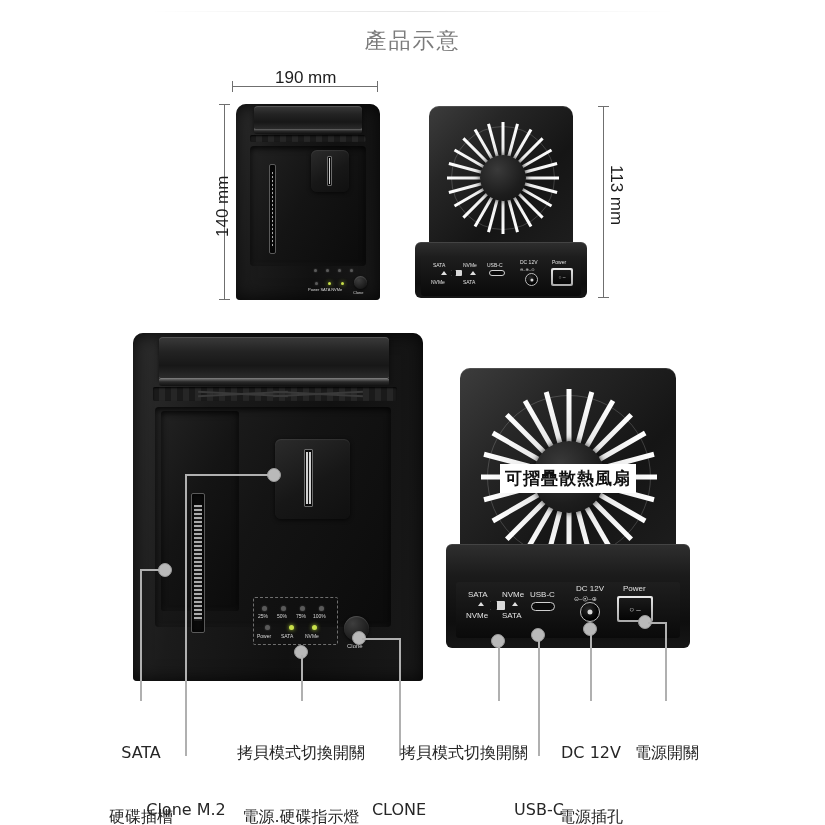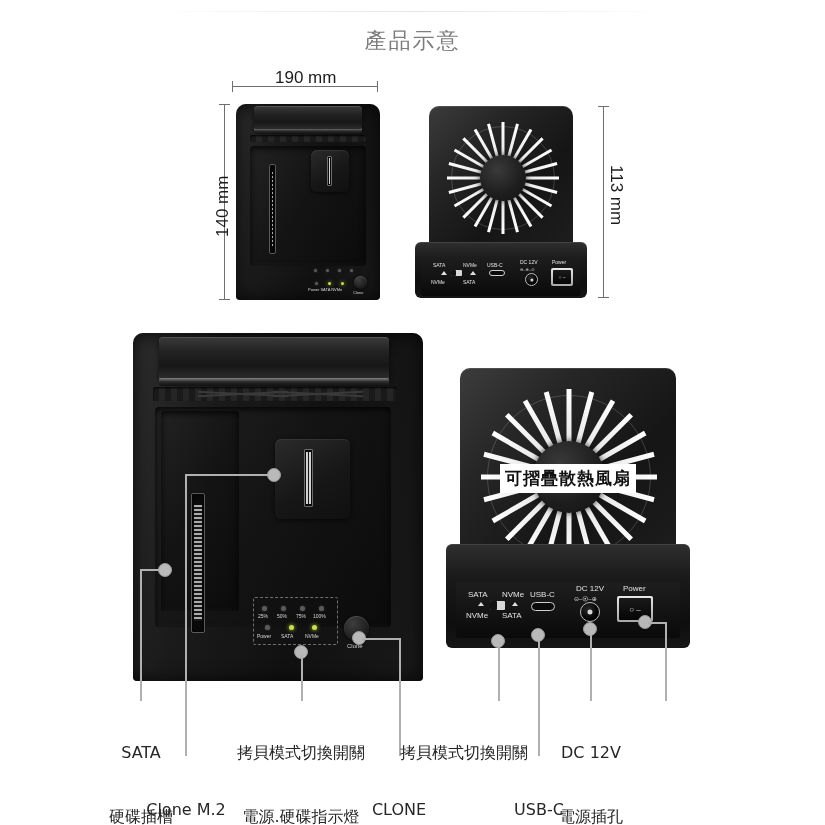--- a/index.html
+++ b/index.html
@@ -476,14 +476,17 @@
   <div class="callout-label" style="left:478px; top:757px; width:122px; font-size:16px;">
     <div>USB-C</div>
     
   </div>
 
   <div class="callout-label" style="left:543px; top:700px; width:96px; font-size:16px;">
     <div>DC 12V</div>
     <div>電源插孔</div>
   </div>
 
+  <div class="callout-label" style="left:630px; top:700px; width:74px; font-size:16px;">
+    <div>電源開關</div>
+  </div>
 
 </div>
 
 </body></html>

